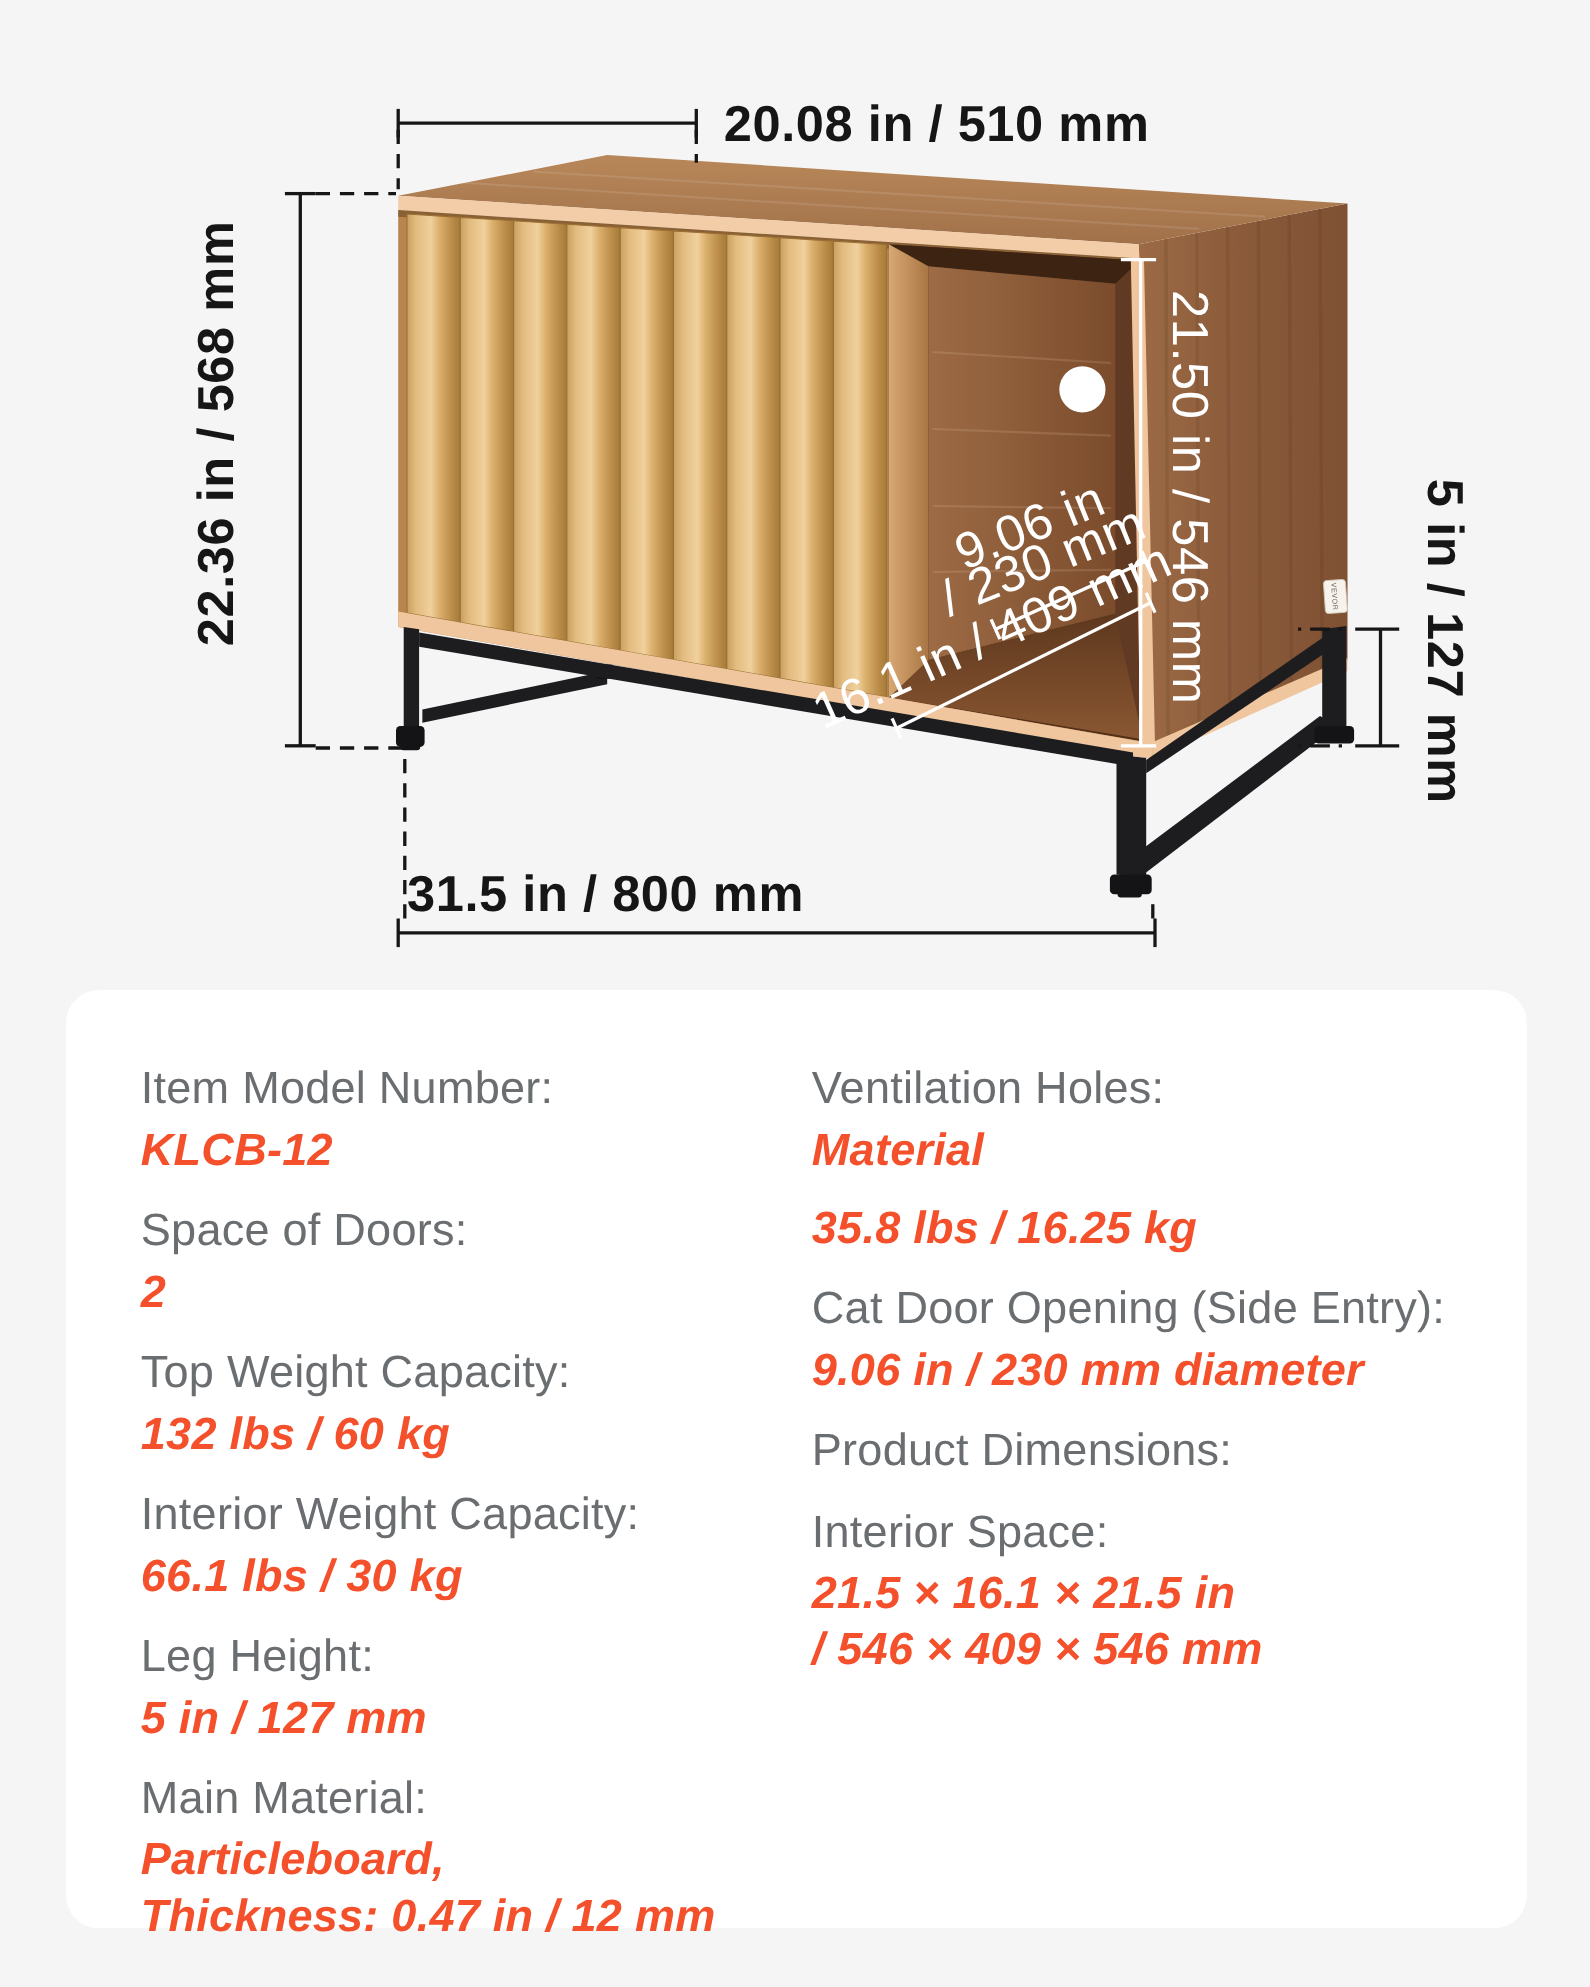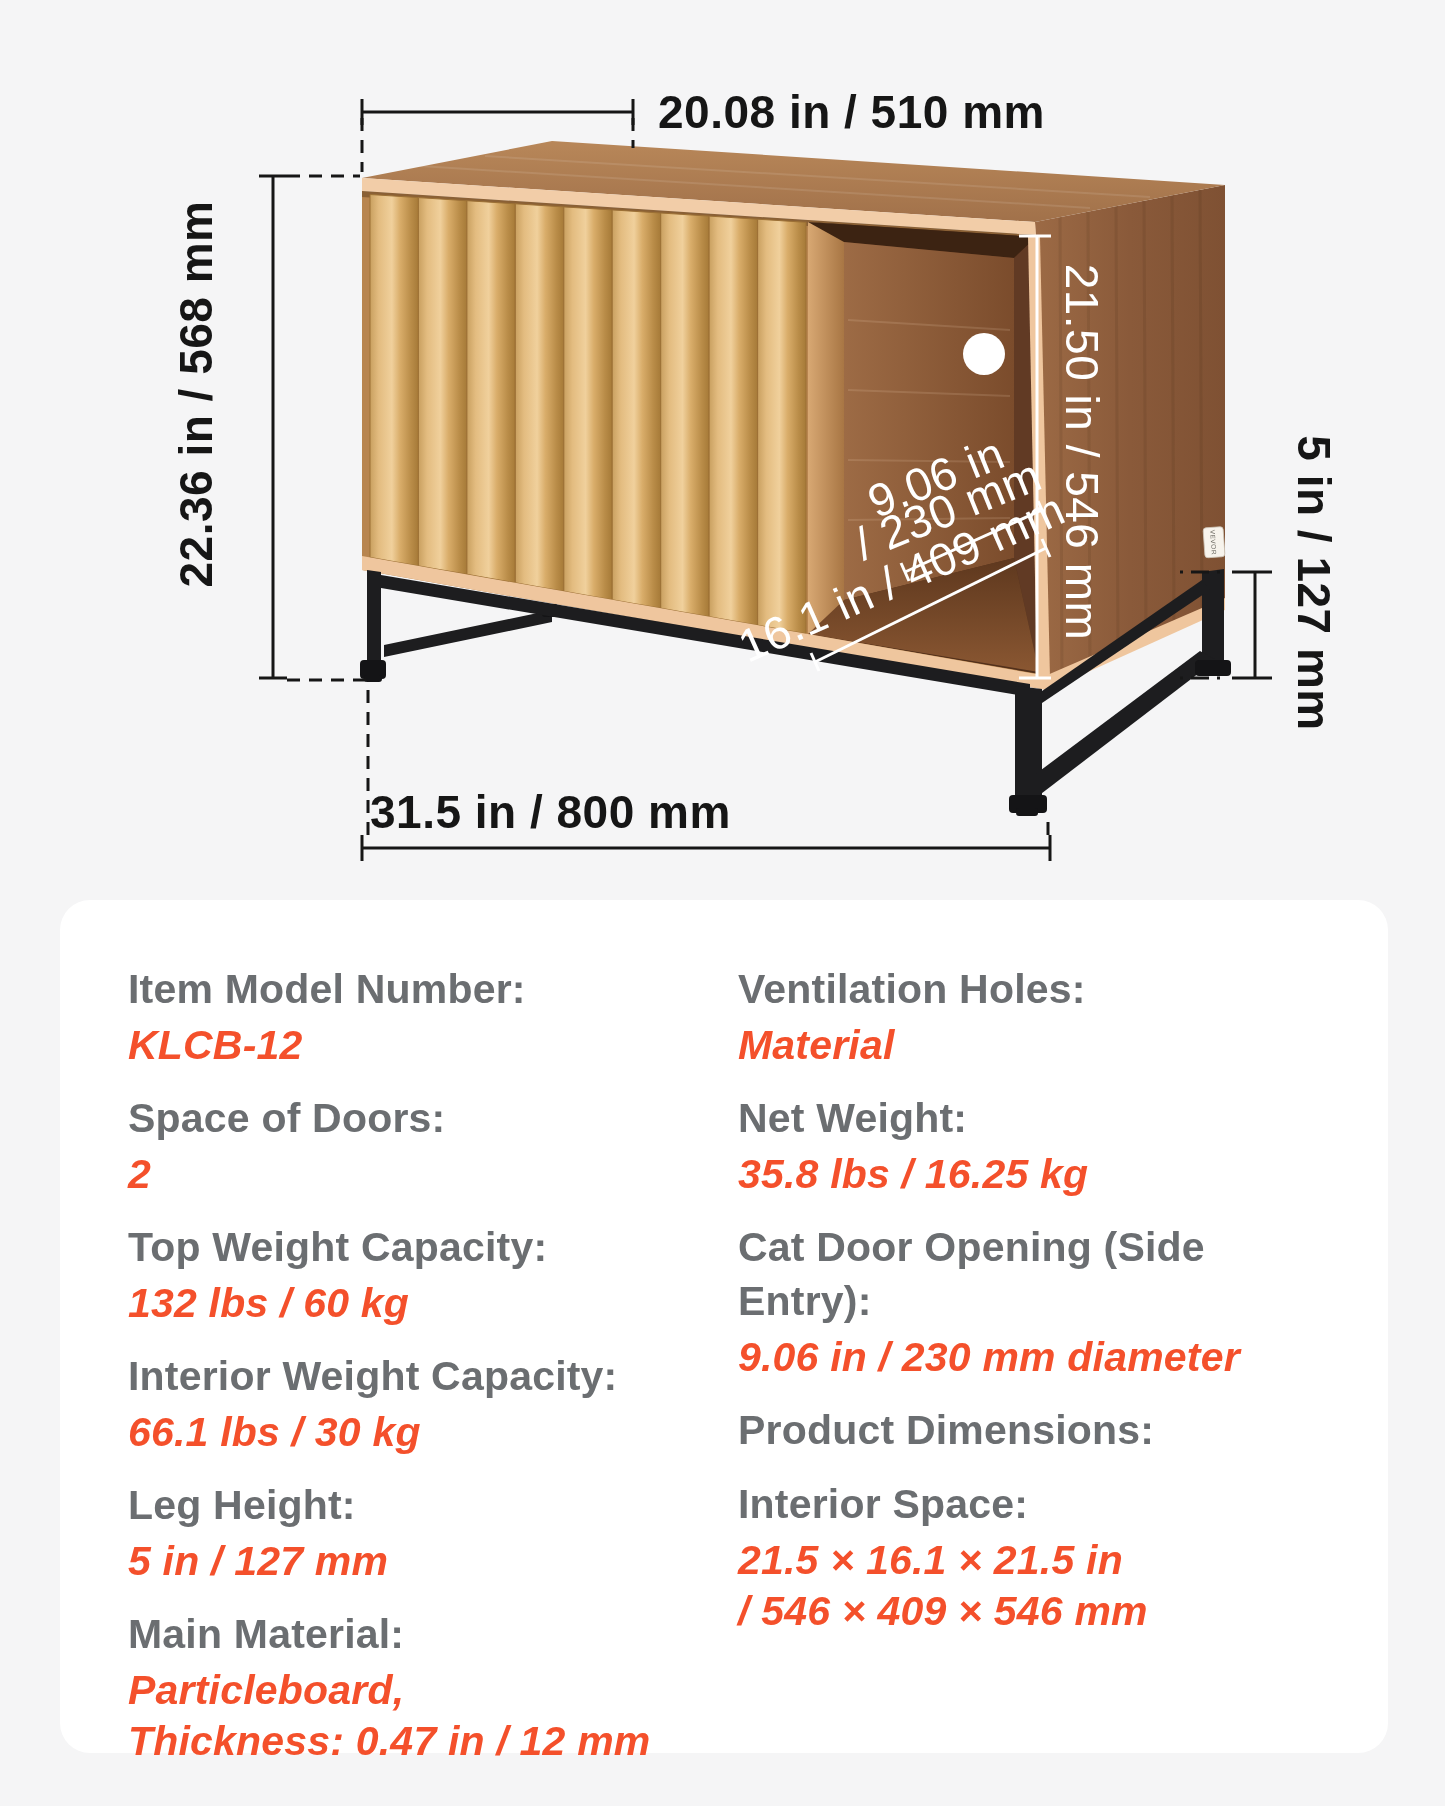--- a/index.html
+++ b/index.html
@@ -16,21 +16,21 @@
   .stage{position:absolute;left:0;top:0;width:1445px;height:880px;padding-left:40px;}
   .spec-card{
     position:absolute;left:60px;top:900px;width:1328px;height:853px;
     background:var(--card);border-radius:30px;
     display:flex;padding:62px 40px 0 68px;
   }
   .spec-col{width:610px;}
   .spec-col.right{flex:1;}
   .spec-item{margin-bottom:20px;}
   .spec-label{
-    font-size:41px;line-height:1.32;color:var(--label);font-weight:700;
+    font-size:41px;line-height:1.32;color:var(--label);font-weight:400;
     letter-spacing:0.2px;
   }
   .spec-value{
     font-size:41px;line-height:1.24;color:var(--accent);font-weight:700;
     white-space:pre-line;margin-top:4px;letter-spacing:0.2px;font-style:italic;
   }
   svg text{font-family:"Liberation Sans", sans-serif;}
   .dim-text{font-size:46px;font-weight:600;fill:var(--ink);letter-spacing:0.5px;}
   .dim-text-white{fill:#ffffff;font-weight:500;}
 </style>
@@ -244,21 +244,20 @@
       <div class="spec-value">Particleboard,
 Thickness: 0.47 in / 12 mm</div>
     </div>
   </div>
   <div class="spec-col right">
     <div class="spec-item">
       <div class="spec-label">Ventilation Holes:</div>
       <div class="spec-value">Material</div>
     </div>
     <div class="spec-item">
-      <div class="spec-label">Net Weight:</div>
       <div class="spec-value">35.8 lbs / 16.25 kg</div>
     </div>
     <div class="spec-item">
       <div class="spec-label">Cat Door Opening (Side Entry):</div>
       <div class="spec-value">9.06 in / 230 mm diameter</div>
     </div>
     <div class="spec-item">
       <div class="spec-label">Product Dimensions:</div>
     </div>
     <div class="spec-item">

